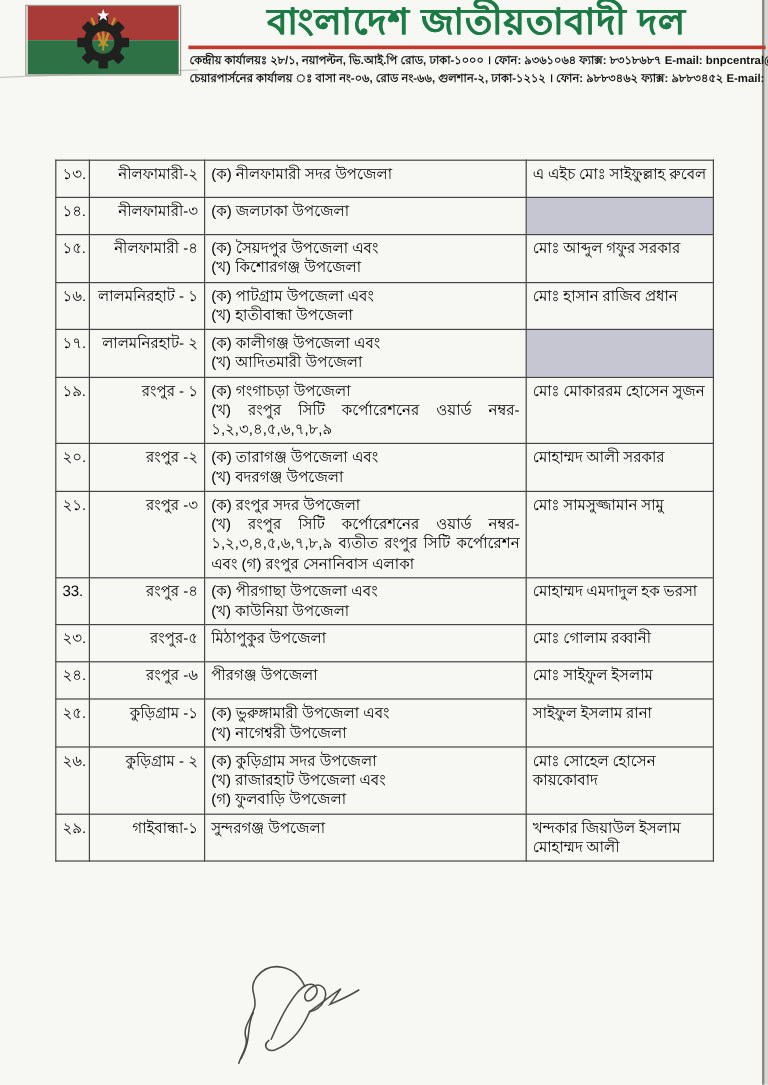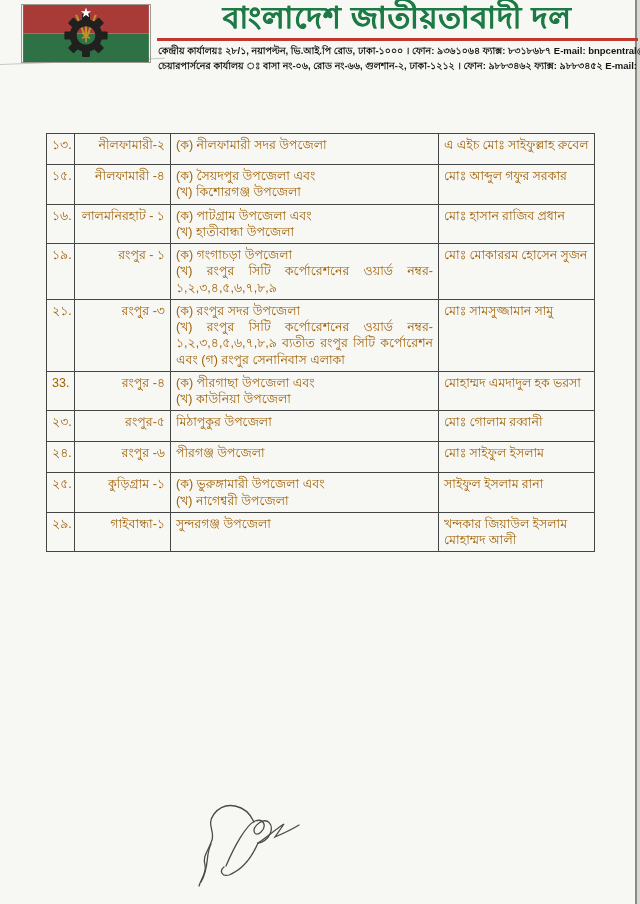--- a/index.html
+++ b/index.html
@@ -27,21 +27,21 @@
   .addr{
     position:absolute;left:158px;top:43px;width:480px;
     font-size:9.5px;font-weight:700;line-height:1.6;color:#141414;
     white-space:nowrap;
   }
 
   
   table.cand{
     position:absolute;left:46px;top:133px;width:548px;
     border-collapse:collapse;table-layout:fixed;
-    font-size:12.5px;line-height:1.3;color:#a16207;
+    font-size:12.5px;line-height:1.3;color:#000000;
   }
   table.cand td{
     border:1px solid #454545;padding:3px 5px;vertical-align:top;
     overflow:hidden;
   }
   table.cand tr{min-height:25px;}
   td.c-serial{text-align:left;vertical-align:middle;padding-left:7px;}
   td.c-const{text-align:right;vertical-align:middle;}
   td.c-area{text-align:left;}
   .area-line{text-align:justify;}
@@ -125,47 +125,73 @@
   <tbody>
       <tr>
     <td class="c-serial">১৩.</td>
     <td class="c-const">নীলফামারী-২</td>
     <td class="c-area">
           <div class="area-line">(ক) নীলফামারী সদর উপজেলা</div>
         </td>
     <td class="c-name">এ এইচ মোঃ সাইফুল্লাহ রুবেল</td>
   </tr>
       <tr>
+    <td class="c-serial">১৪.</td>
+    <td class="c-const">নীলফামারী-৩</td>
+    <td class="c-area">
+          <div class="area-line">(ক) জলঢাকা উপজেলা</div>
+        </td>
+    <td class="c-name shaded"></td>
+  </tr>
+      <tr>
     <td class="c-serial">১৫.</td>
     <td class="c-const">নীলফামারী -৪</td>
     <td class="c-area">
           <div class="area-line">(ক) সৈয়দপুর উপজেলা এবং</div>
           <div class="area-line">(খ) কিশোরগঞ্জ উপজেলা</div>
         </td>
     <td class="c-name">মোঃ আব্দুল গফুর সরকার</td>
   </tr>
       <tr>
     <td class="c-serial">১৬.</td>
     <td class="c-const">লালমনিরহাট - ১</td>
     <td class="c-area">
           <div class="area-line">(ক) পাটগ্রাম উপজেলা এবং</div>
           <div class="area-line">(খ) হাতীবান্ধা উপজেলা</div>
         </td>
     <td class="c-name">মোঃ হাসান রাজিব প্রধান</td>
   </tr>
       <tr>
+    <td class="c-serial">১৭.</td>
+    <td class="c-const">লালমনিরহাট- ২</td>
+    <td class="c-area">
+          <div class="area-line">(ক) কালীগঞ্জ উপজেলা এবং</div>
+          <div class="area-line">(খ) আদিতমারী উপজেলা</div>
+        </td>
+    <td class="c-name shaded"></td>
+  </tr>
+      <tr>
     <td class="c-serial">১৯.</td>
     <td class="c-const">রংপুর - ১</td>
     <td class="c-area">
           <div class="area-line">(ক) গংগাচড়া উপজেলা</div>
           <div class="area-line">(খ) রংপুর সিটি কর্পোরেশনের ওয়ার্ড নম্বর- ১,২,৩,৪,৫,৬,৭,৮,৯</div>
         </td>
     <td class="c-name">মোঃ মোকাররম হোসেন সুজন</td>
   </tr>
       <tr>
+    <td class="c-serial">২০.</td>
+    <td class="c-const">রংপুর -২</td>
+    <td class="c-area">
+          <div class="area-line">(ক) তারাগঞ্জ উপজেলা এবং</div>
+          <div class="area-line">(খ) বদরগঞ্জ উপজেলা</div>
+        </td>
+    <td class="c-name">মোহাম্মদ আলী সরকার</td>
+  </tr>
+      <tr>
     <td class="c-serial">২১.</td>
     <td class="c-const">রংপুর -৩</td>
     <td class="c-area">
           <div class="area-line">(ক) রংপুর সদর উপজেলা</div>
           <div class="area-line">(খ) রংপুর সিটি কর্পোরেশনের ওয়ার্ড নম্বর- ১,২,৩,৪,৫,৬,৭,৮,৯ ব্যতীত রংপুর সিটি কর্পোরেশন এবং (গ) রংপুর সেনানিবাস এলাকা</div>
         </td>
     <td class="c-name">মোঃ সামসুজ্জামান সামু</td>
   </tr>
       <tr>
     <td class="c-serial">33.</td>
@@ -193,20 +219,30 @@
     <td class="c-name">মোঃ সাইফুল ইসলাম</td>
   </tr>
       <tr>
     <td class="c-serial">২৫.</td>
     <td class="c-const">কুড়িগ্রাম -১</td>
     <td class="c-area">
           <div class="area-line">(ক) ভুরুঙ্গামারী উপজেলা এবং</div>
           <div class="area-line">(খ) নাগেশ্বরী উপজেলা</div>
         </td>
     <td class="c-name">সাইফুল ইসলাম রানা</td>
+  </tr>
+      <tr>
+    <td class="c-serial">২৬.</td>
+    <td class="c-const">কুড়িগ্রাম - ২</td>
+    <td class="c-area">
+          <div class="area-line">(ক) কুড়িগ্রাম সদর উপজেলা</div>
+          <div class="area-line">(খ) রাজারহাট উপজেলা এবং</div>
+          <div class="area-line">(গ) ফুলবাড়ি উপজেলা</div>
+        </td>
+    <td class="c-name">মোঃ সোহেল হোসেন কায়কোবাদ</td>
   </tr>
       <tr>
     <td class="c-serial">২৯.</td>
     <td class="c-const">গাইবান্ধা-১</td>
     <td class="c-area">
           <div class="area-line">সুন্দরগঞ্জ উপজেলা</div>
         </td>
     <td class="c-name">খন্দকার জিয়াউল ইসলাম মোহাম্মদ আলী</td>
   </tr>
     </tbody>

